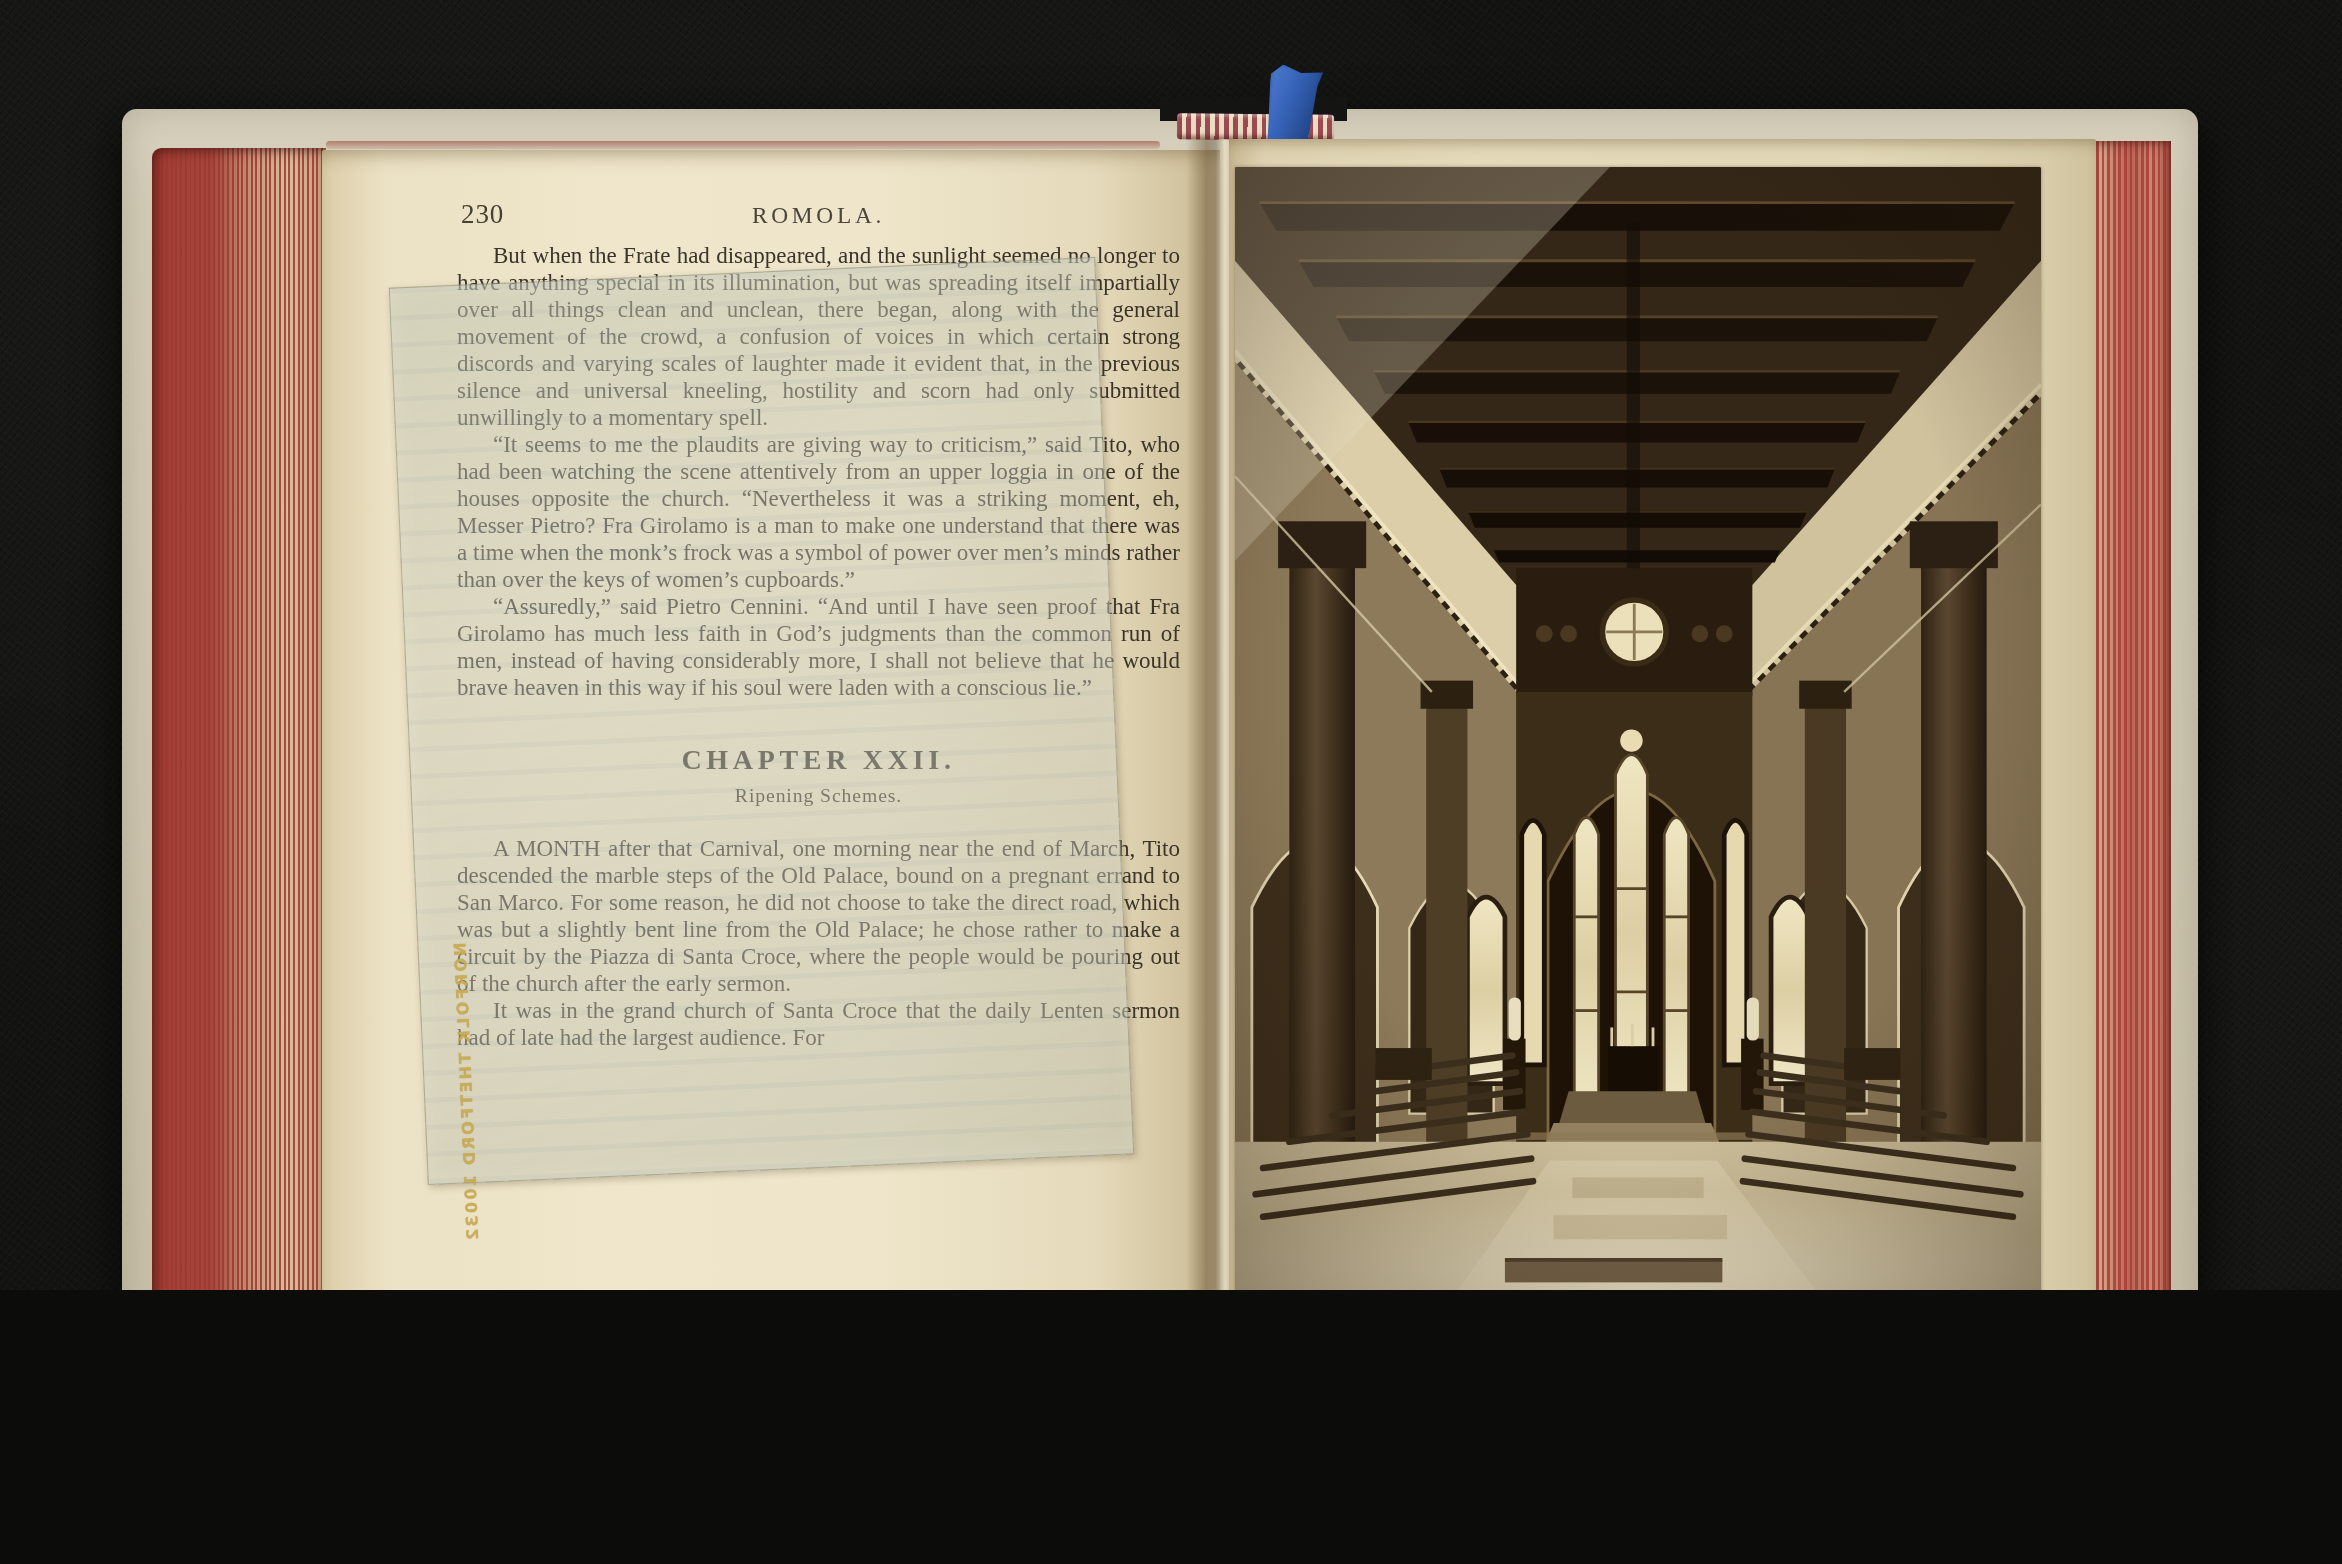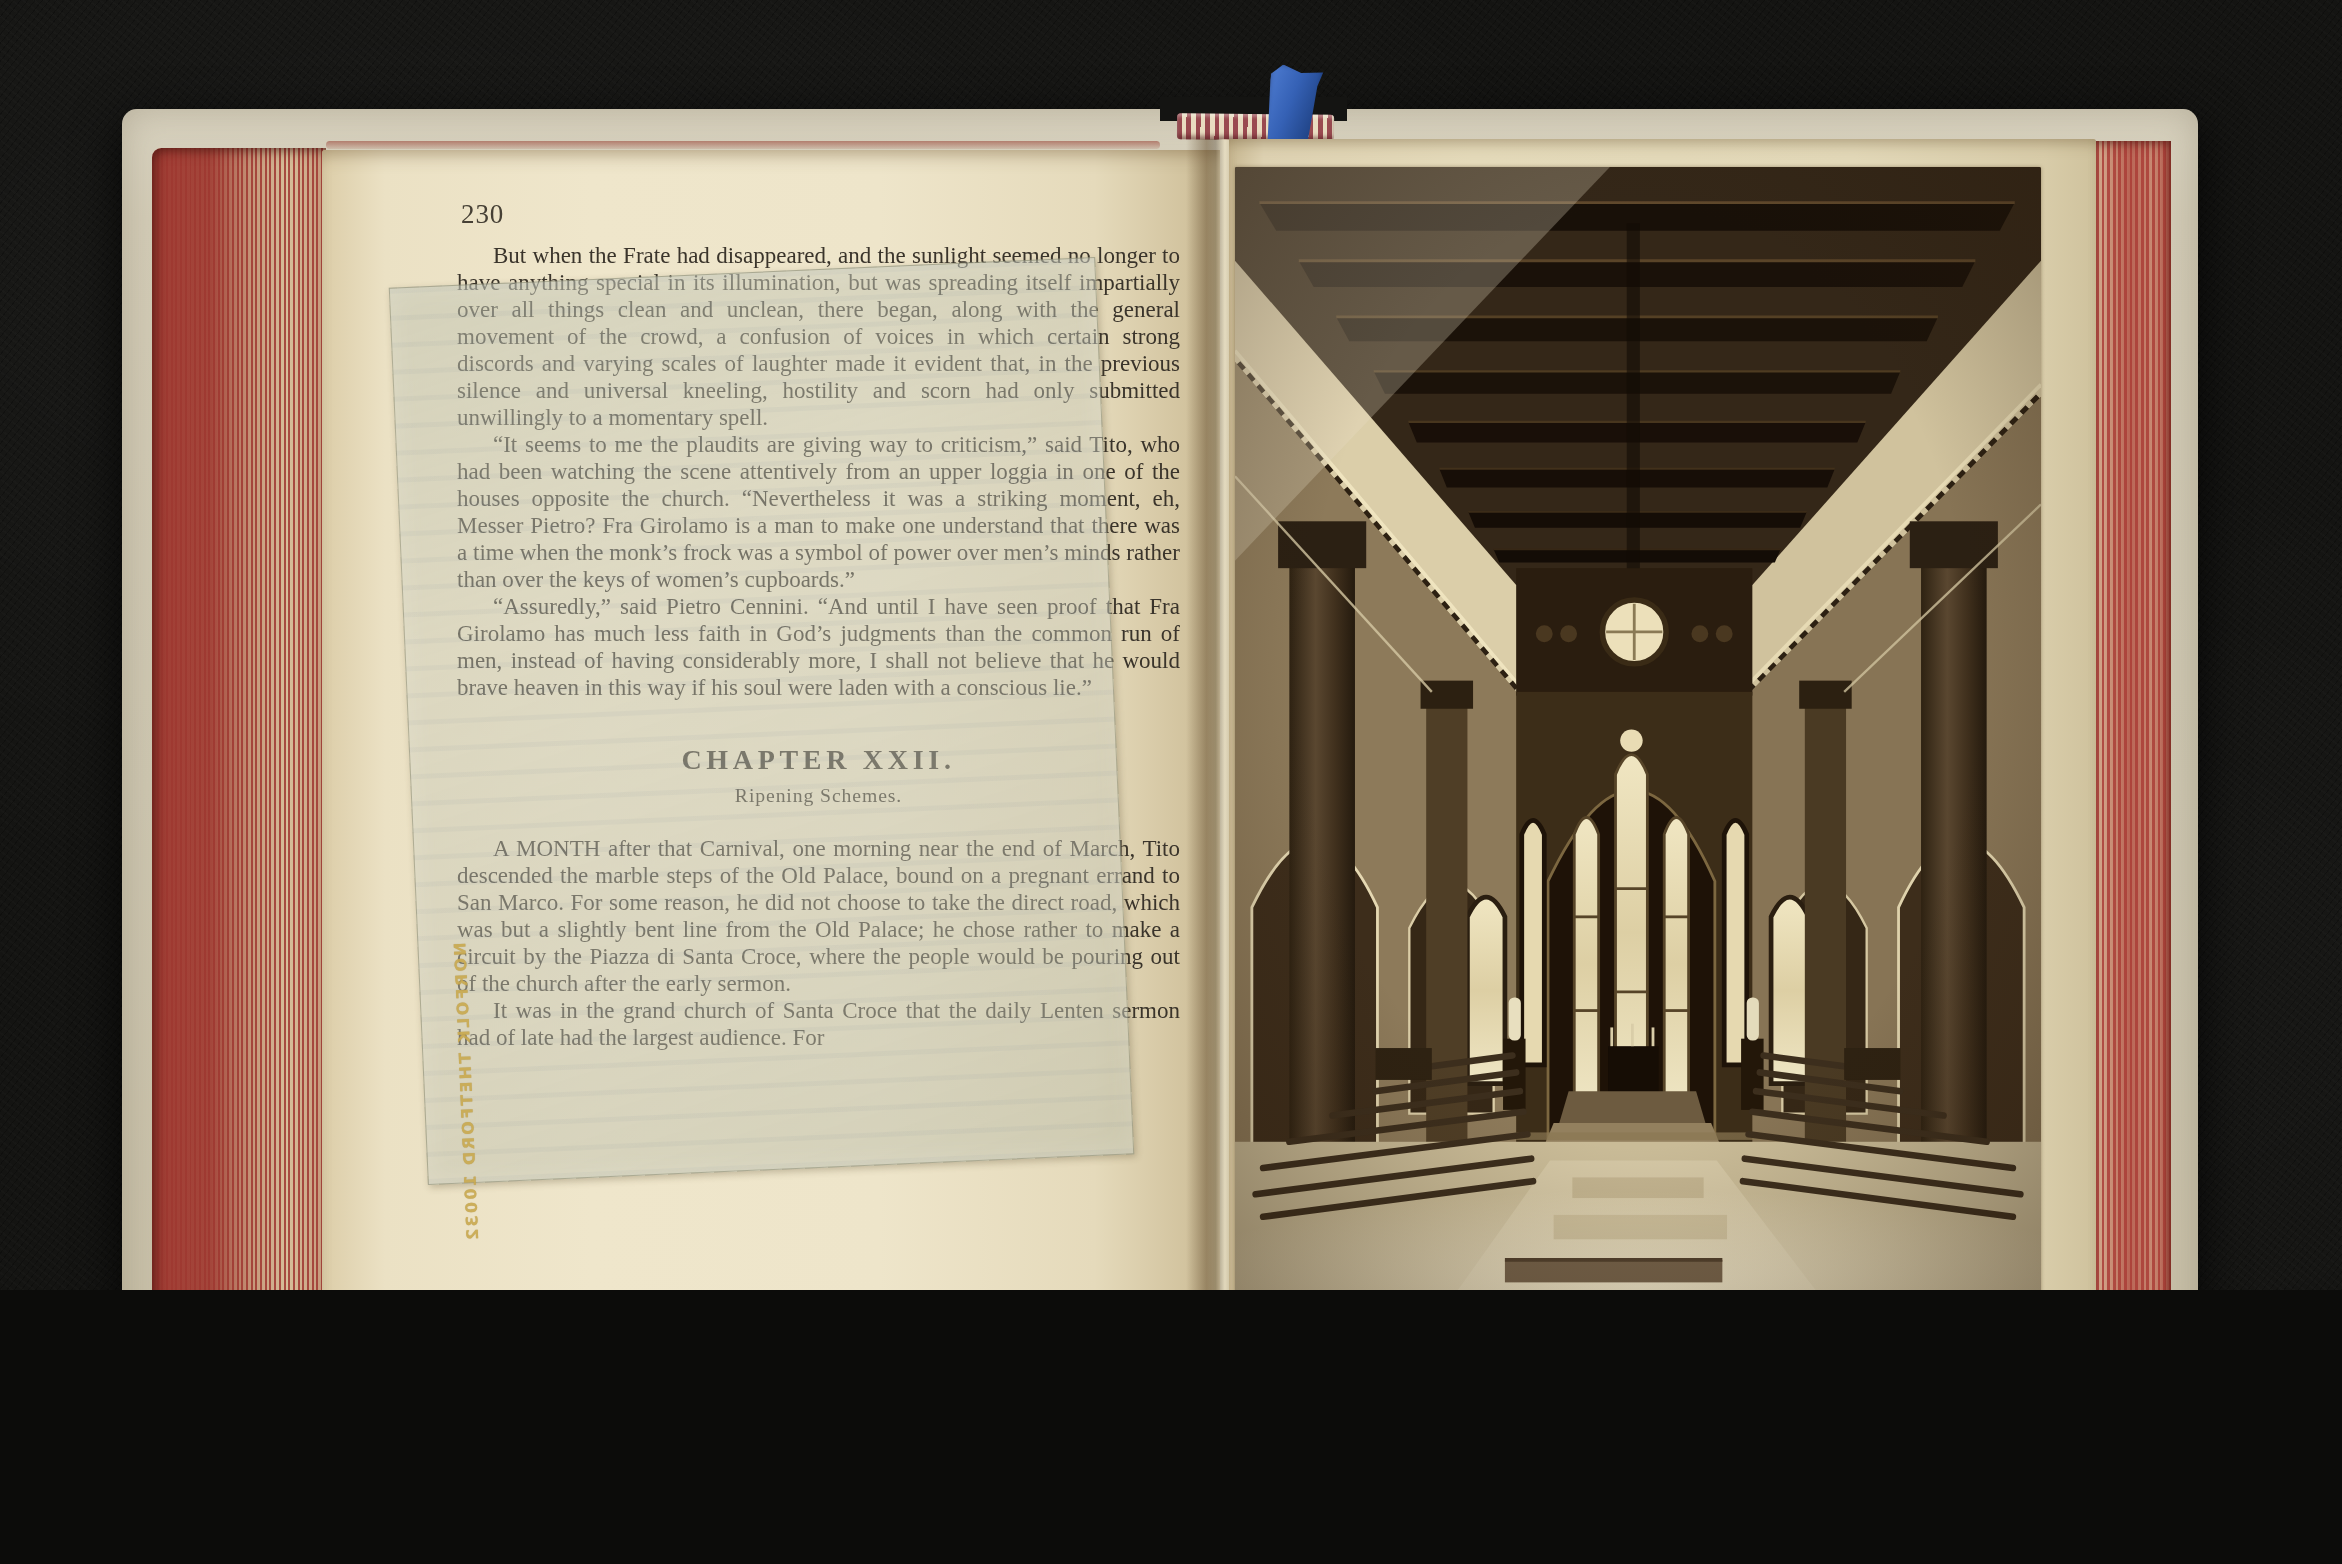--- a/index.html
+++ b/index.html
@@ -103,20 +103,21 @@
 
   <div class="fore-edge-left"></div>
   <div class="fore-edge-right"></div>
 
   <div class="page-left"></div>
   <div class="edge-line-top"></div>
   <div class="gutter"></div>
   <div class="page-right"></div>
 
   <div class="folio">230</div>
+  <div class="running-header">ROMOLA.</div>
 
   <div class="text-col">
     <div>
         <p class="para">But when the Frate had disappeared, and the sunlight seemed no longer to have anything special in its illumination, but was spreading itself impartially over all things clean and unclean, there began, along with the general movement of the crowd, a confusion of voices in which certain strong discords and varying scales of laughter made it evident that, in the previous silence and universal kneeling, hostility and scorn had only submitted unwillingly to a momentary spell.</p>
         <p class="para">“It seems to me the plaudits are giving way to criticism,” said Tito, who had been watching the scene attentively from an upper loggia in one of the houses opposite the church. “Nevertheless it was a striking moment, eh, Messer Pietro? Fra Girolamo is a man to make one understand that there was a time when the monk’s frock was a symbol of power over men’s minds rather than over the keys of women’s cupboards.”</p>
         <p class="para">“Assuredly,” said Pietro Cennini.  “And until I have seen proof that Fra Girolamo has much less faith in God’s judgments than the common run of men, instead of having considerably more, I shall not believe that he would brave heaven in this way if his soul were laden with a conscious lie.”</p>
       </div>
     <div class="chapter-heading">CHAPTER XXII.</div>
     <div class="chapter-subtitle">Ripening Schemes.</div>
     <div>

